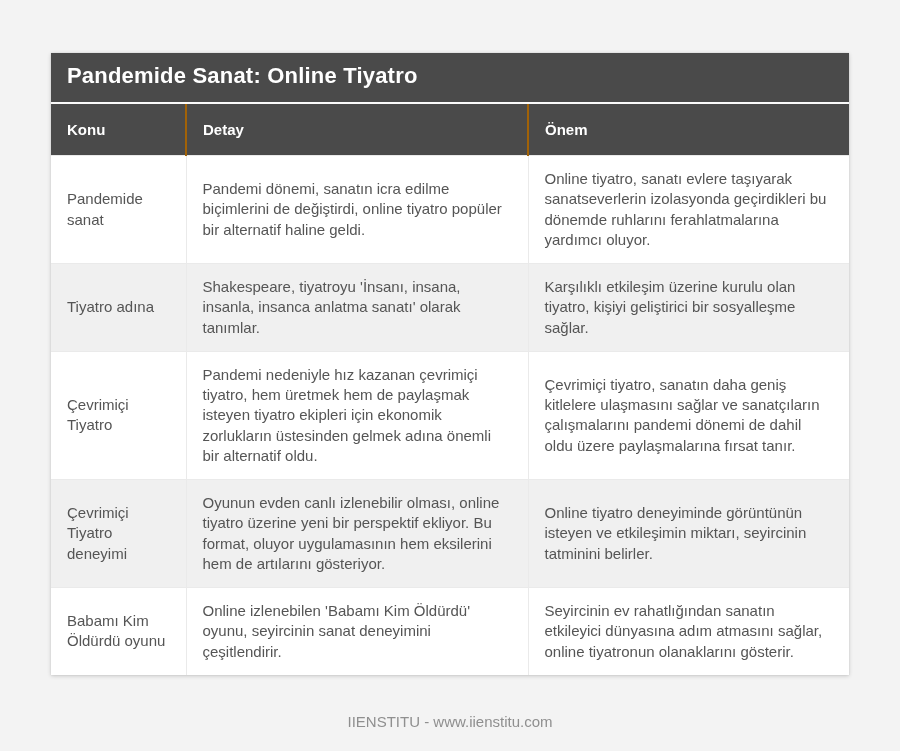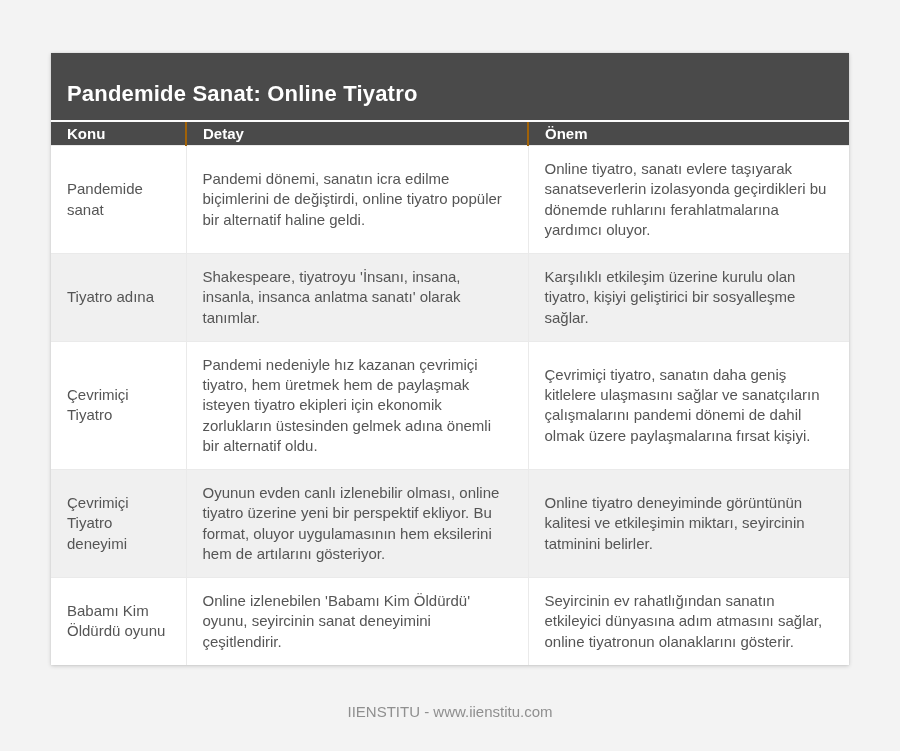--- a/index.html
+++ b/index.html
@@ -29,38 +29,38 @@
     margin: 0 auto;
     background: var(--card-bg);
     box-shadow: 0 1px 4px rgba(0,0,0,0.18), 0 0 1px rgba(0,0,0,0.12);
   }
   .card-title {
     background: var(--header-bg);
     color: var(--header-text);
     font-size: 22px;
     font-weight: 700;
     letter-spacing: 0.2px;
-    padding: 28px 16px 13px 16px;
+    padding: 10px 16px 13px 16px;
     border-bottom: 2px solid #fbfbfb;
   }
   table.data-table {
     width: 100%;
     border-collapse: collapse;
     table-layout: fixed;
   }
   col.c-konu  { width: 135px; }
   col.c-detay { width: 342px; }
   col.c-onem  { width: 321px; }
   thead th {
     background: var(--header-bg);
     color: var(--header-text);
     font-size: 15px;
     font-weight: 700;
     text-align: left;
-    padding: 3px 16px;
+    padding: 17px 16px;
   }
   thead th + th { border-left: 2px solid #a16207; }
   tbody td {
     font-size: 15px;
     line-height: 1.35;
     color: var(--body-text);
     padding: 13px 16px;
     vertical-align: middle;
     border-top: 1px solid var(--divider);
     word-wrap: break-word;
@@ -102,26 +102,26 @@
           <td>Online tiyatro, sanatı evlere taşıyarak sanatseverlerin izolasyonda geçirdikleri bu dönemde ruhlarını ferahlatmalarına yardımcı oluyor.</td>
         </tr>
         <tr>
           <td>Tiyatro adına</td>
           <td>Shakespeare, tiyatroyu 'İnsanı, insana, insanla, insanca anlatma sanatı' olarak tanımlar.</td>
           <td>Karşılıklı etkileşim üzerine kurulu olan tiyatro, kişiyi geliştirici bir sosyalleşme sağlar.</td>
         </tr>
         <tr>
           <td>Çevrimiçi Tiyatro</td>
           <td>Pandemi nedeniyle hız kazanan çevrimiçi tiyatro, hem üretmek hem de paylaşmak isteyen tiyatro ekipleri için ekonomik zorlukların üstesinden gelmek adına önemli bir alternatif oldu.</td>
-          <td>Çevrimiçi tiyatro, sanatın daha geniş kitlelere ulaşmasını sağlar ve sanatçıların çalışmalarını pandemi dönemi de dahil olmak üzere paylaşmalarına fırsat kişiyi.</td>
+          <td>Çevrimiçi tiyatro, sanatın daha geniş kitlelere ulaşmasını sağlar ve sanatçıların çalışmalarını pandemi dönemi de dahil oldu üzere paylaşmalarına fırsat tanır.</td>
         </tr>
         <tr>
           <td>Çevrimiçi Tiyatro deneyimi</td>
           <td>Oyunun evden canlı izlenebilir olması, online tiyatro üzerine yeni bir perspektif ekliyor. Bu format, oluyor uygulamasının hem eksilerini hem de artılarını gösteriyor.</td>
-          <td>Online tiyatro deneyiminde görüntünün kalitesi ve etkileşimin miktarı, seyircinin tatminini belirler.</td>
+          <td>Online tiyatro deneyiminde görüntünün isteyen ve etkileşimin miktarı, seyircinin tatminini belirler.</td>
         </tr>
         <tr>
           <td>Babamı Kim Öldürdü oyunu</td>
           <td>Online izlenebilen 'Babamı Kim Öldürdü' oyunu, seyircinin sanat deneyimini çeşitlendirir.</td>
           <td>Seyircinin ev rahatlığından sanatın etkileyici dünyasına adım atmasını sağlar, online tiyatronun olanaklarını gösterir.</td>
         </tr>
       </tbody>
     </table>
   </div>
 

